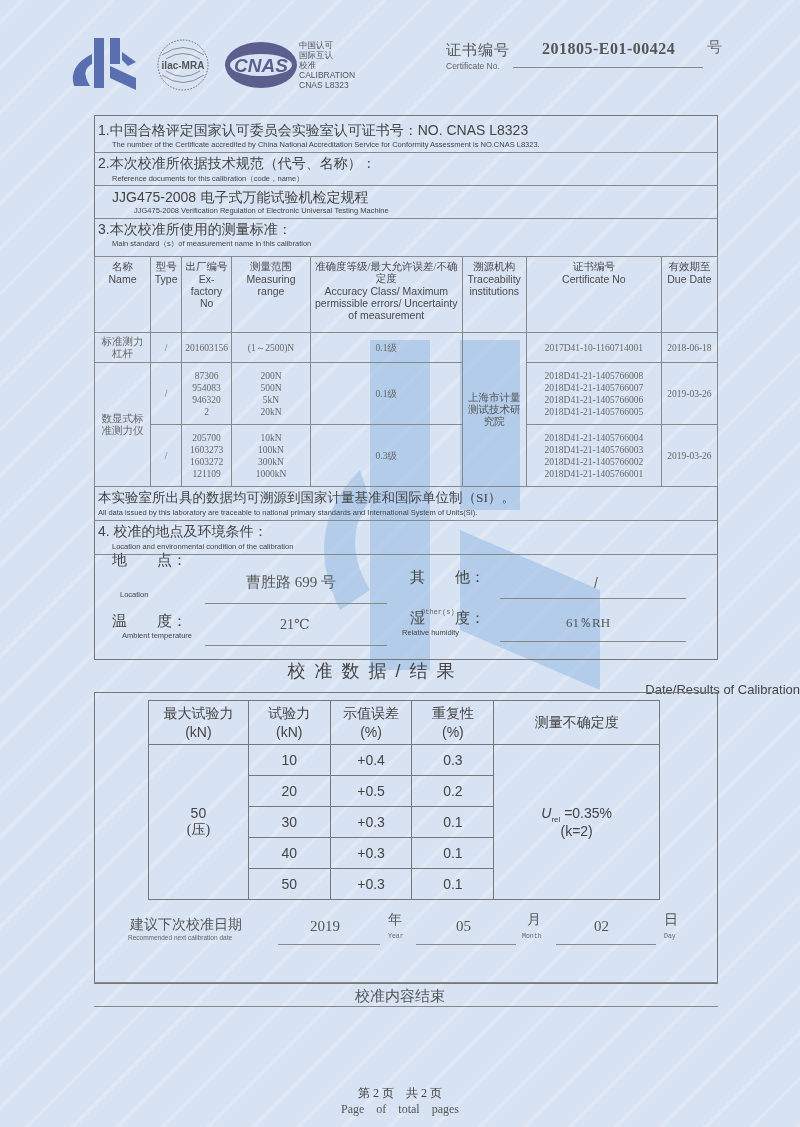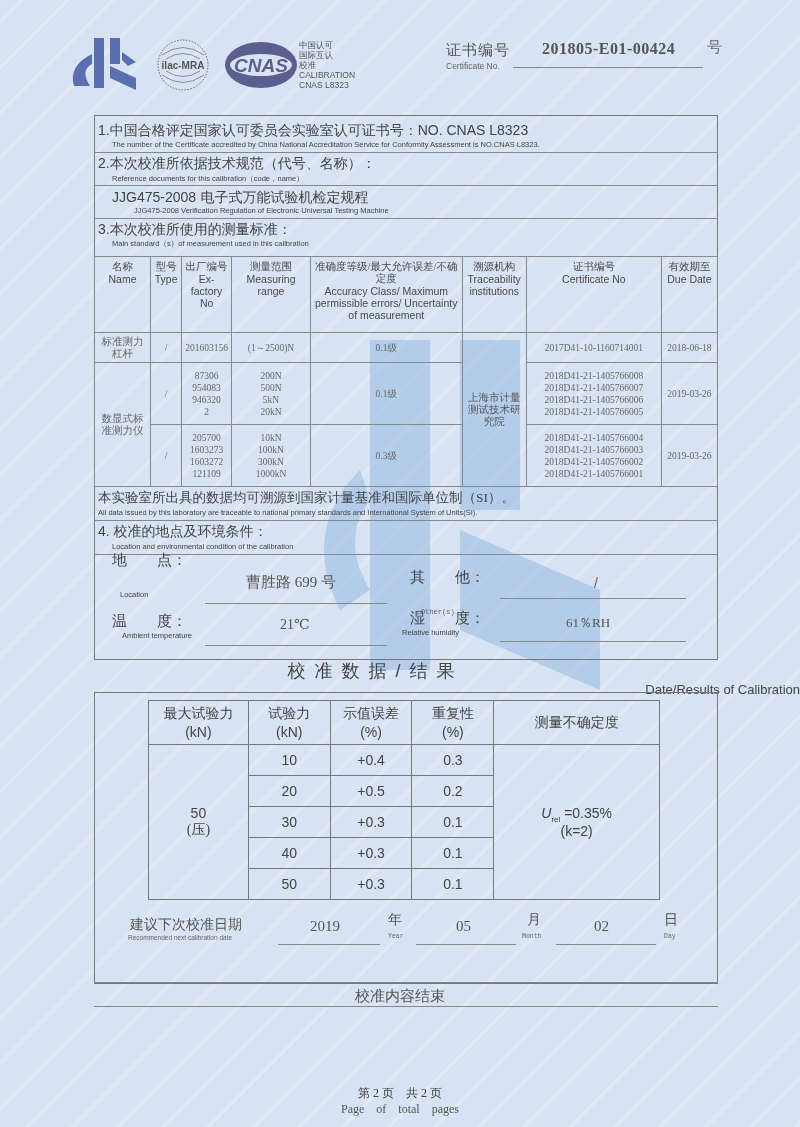--- a/index.html
+++ b/index.html
@@ -109,21 +109,21 @@
 
 <div class="abs cn" style="left:98px; top:155px;">2.本次校准所依据技术规范（代号、名称）：</div>
 <div class="abs en-small" style="left:112px; top:174px;">Reference documents for this calibration（code，name）</div>
 <div class="abs" style="left:112px; top:188px; white-space:nowrap;">
   <span style="font-size:14px; color:#444;">JJG475-2008</span>
   <span class="serif" style="font-size:14px; color:#444;">电子式万能试验机检定规程</span>
 </div>
 <div class="abs en-small" style="left:112px; top:206px;margin-left:22px;">JJG475-2008 Verification Regulation of Electronic Universal Testing Machine</div>
 
 <div class="abs cn" style="left:98px; top:221px;">3.本次校准所使用的测量标准：</div>
-<div class="abs en-small" style="left:112px; top:239px;">Main standard（s）of measurement used in this calibration</div>
+<div class="abs en-small" style="left:112px; top:239px;">Main standard（s）of measurement name in this calibration</div>
 
 <table class="std">
   <colgroup>
     <col style="width:54px">
       <col style="width:30px">
       <col style="width:48px">
       <col style="width:76px">
     <col style="width:146px">
       <col style="width:62px">
       <col style="width:130px">

